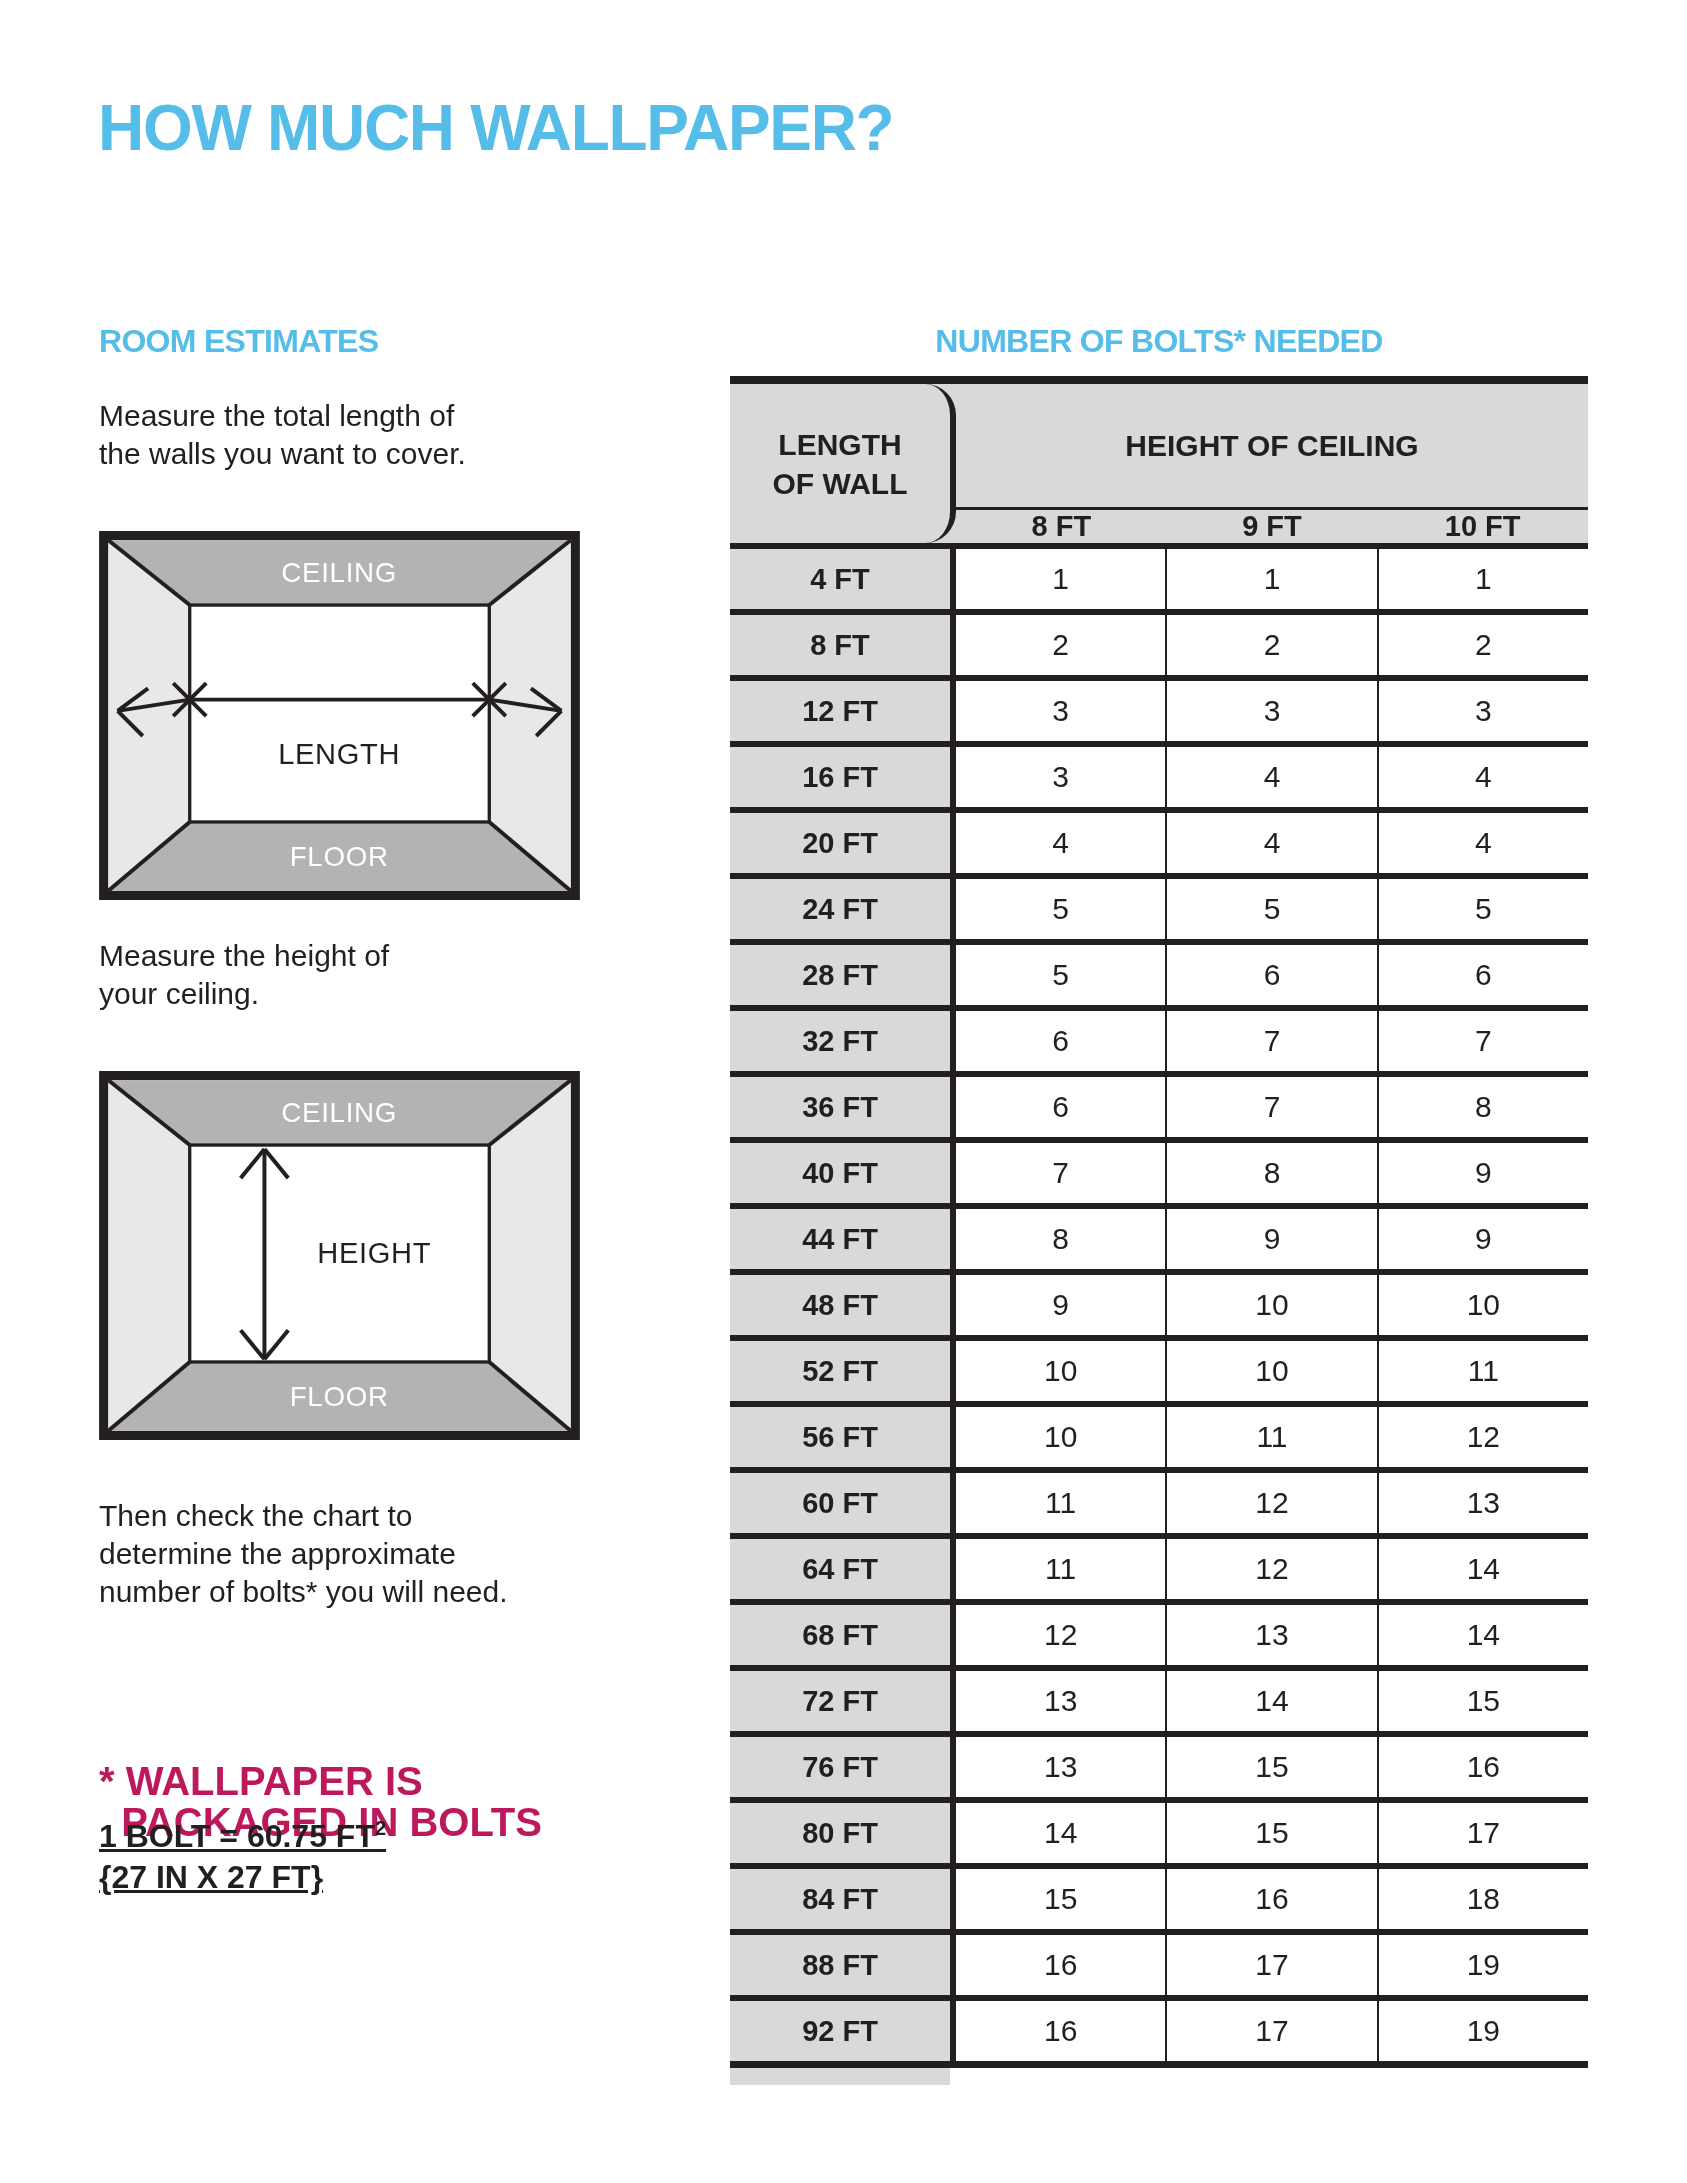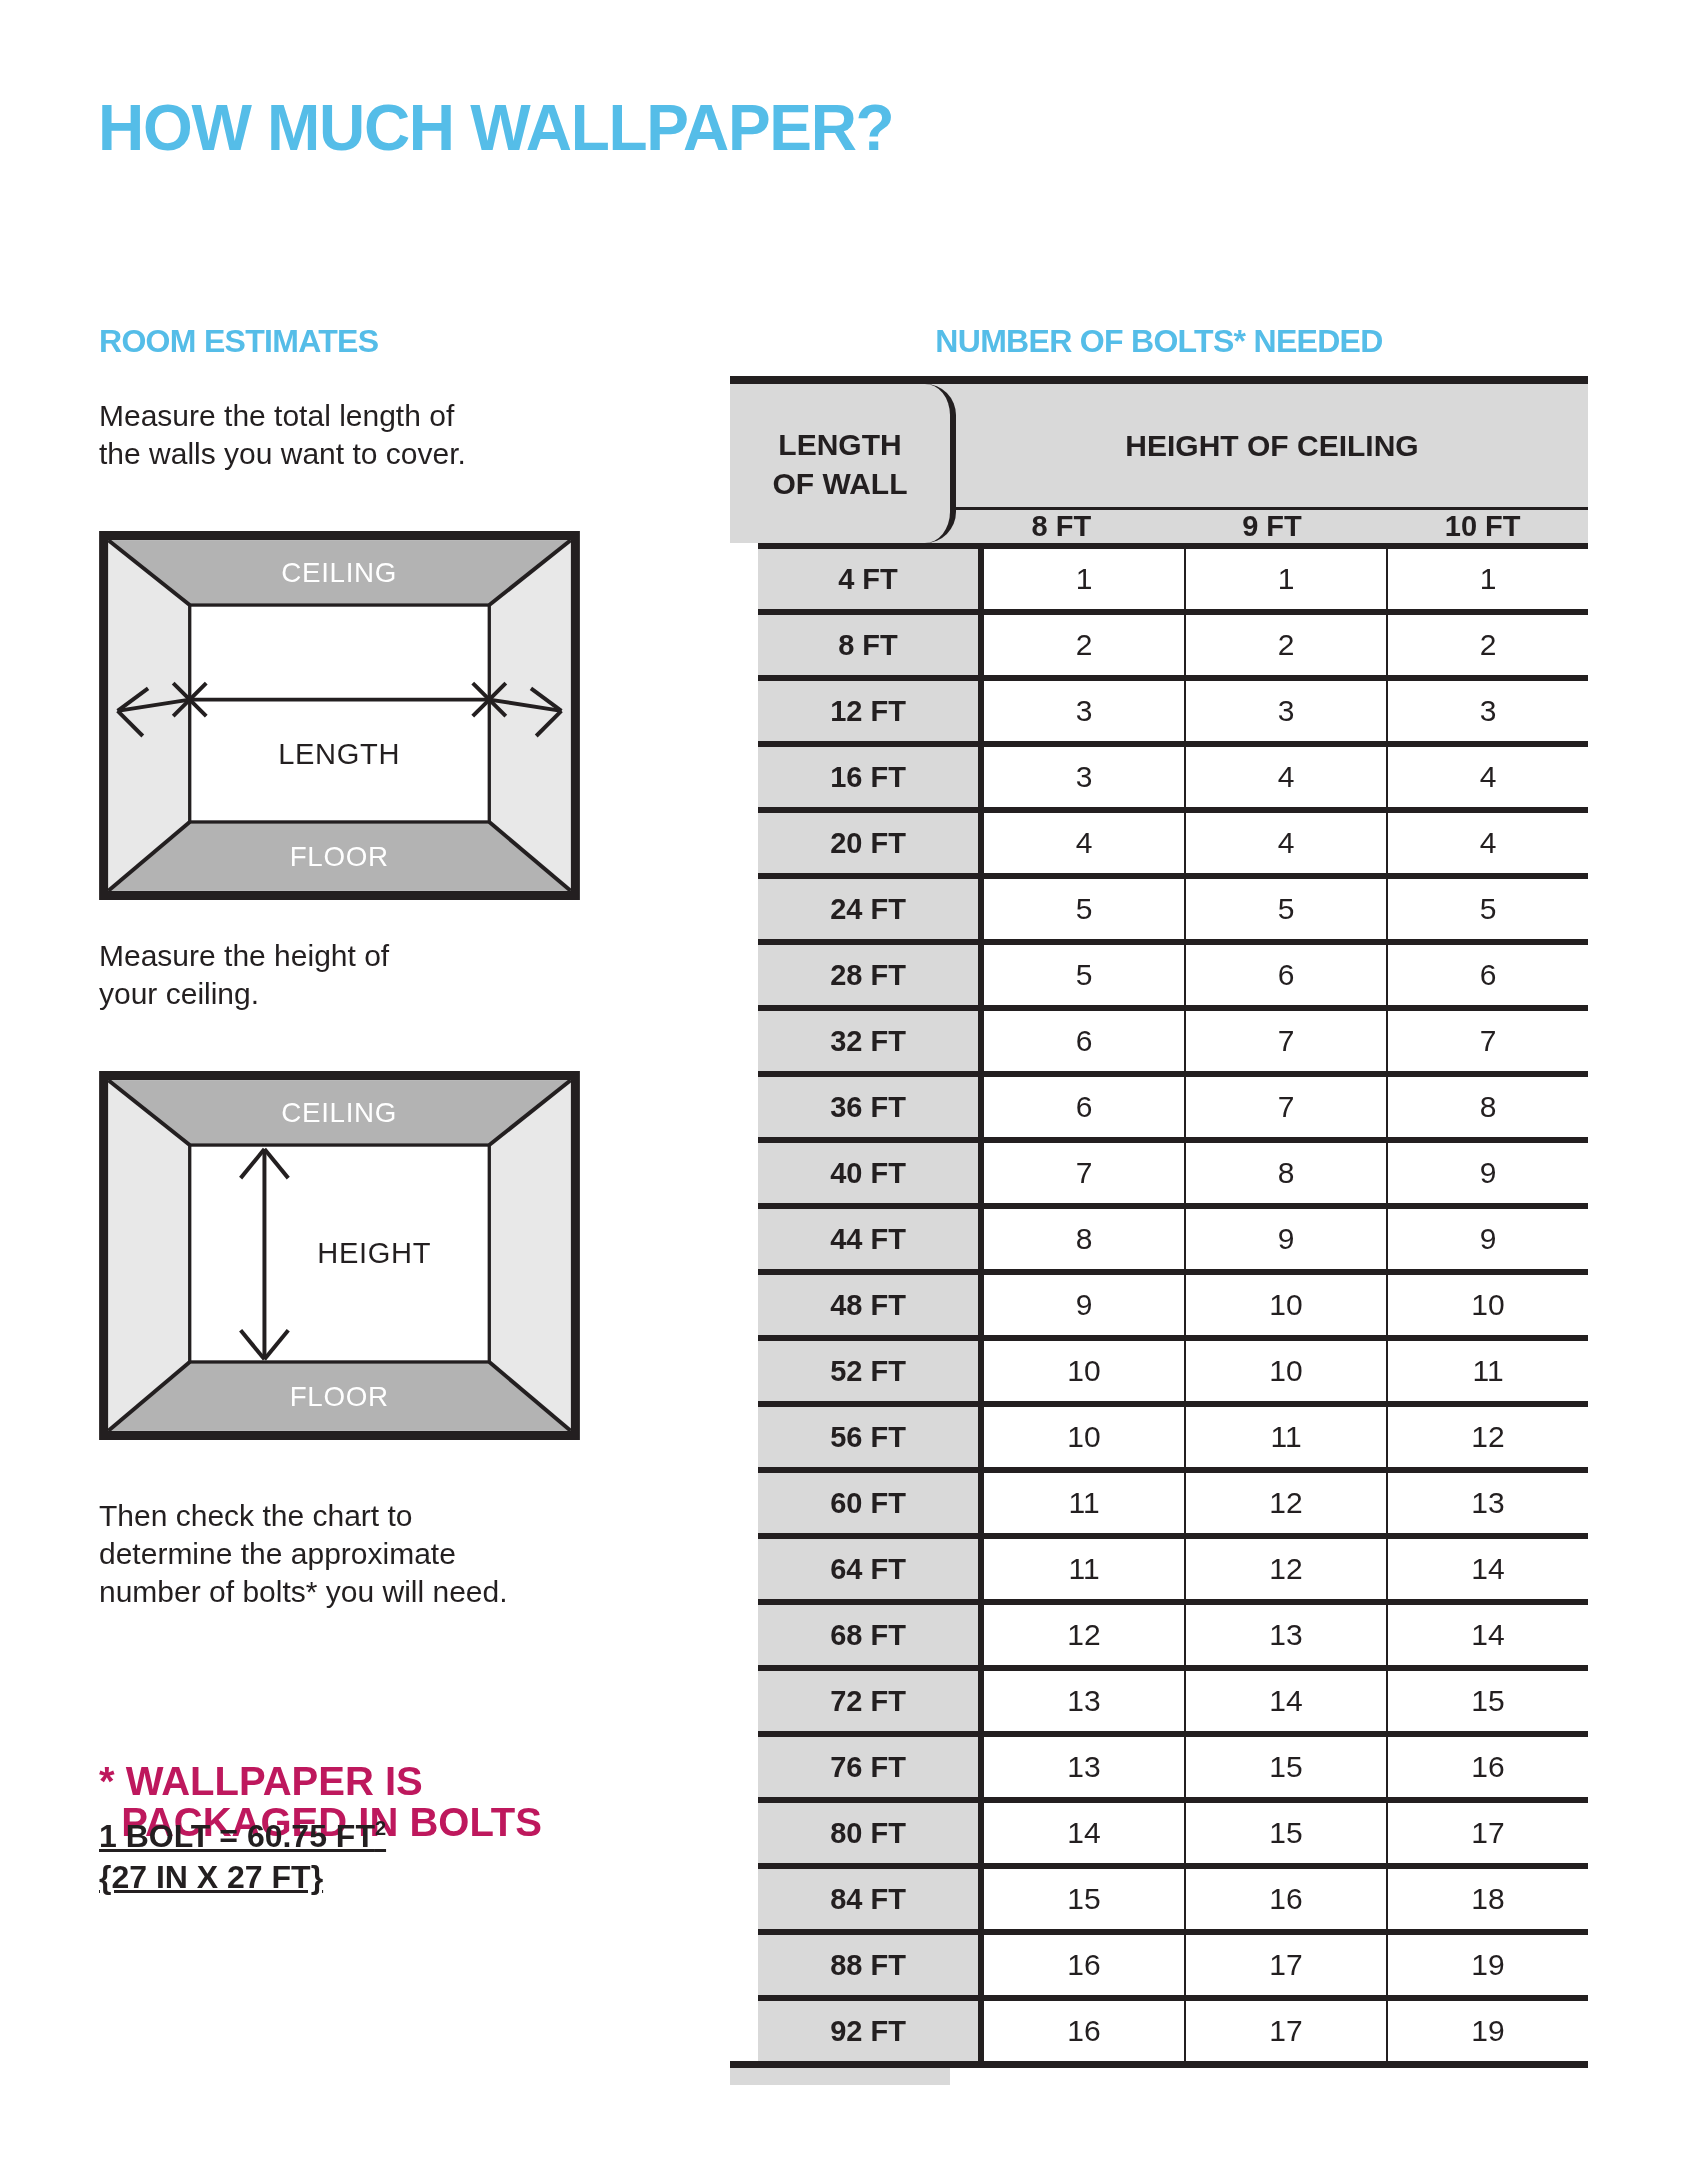--- a/index.html
+++ b/index.html
@@ -99,21 +99,20 @@
   .th-heights{ flex:1; display:flex; }
   .th-h{
     flex:1;
     display:flex; align-items:center; justify-content:center;
     font-size:29px; font-weight:bold;
   }
   .tbody .row{
     display:flex;
     height:60px;
     border-top:6.6px solid #231f20;
-    margin-left:28px;
   }
   .cell{ display:flex; align-items:center; justify-content:center; }
   .cell.label{
     box-sizing:border-box;
     width:226px;
     background:#d9d9d9;
     border-right:6.6px solid #231f20;
     font-size:29px; font-weight:bold;
   }
   .cell.num{ flex:1; font-size:30px; font-weight:normal; }

